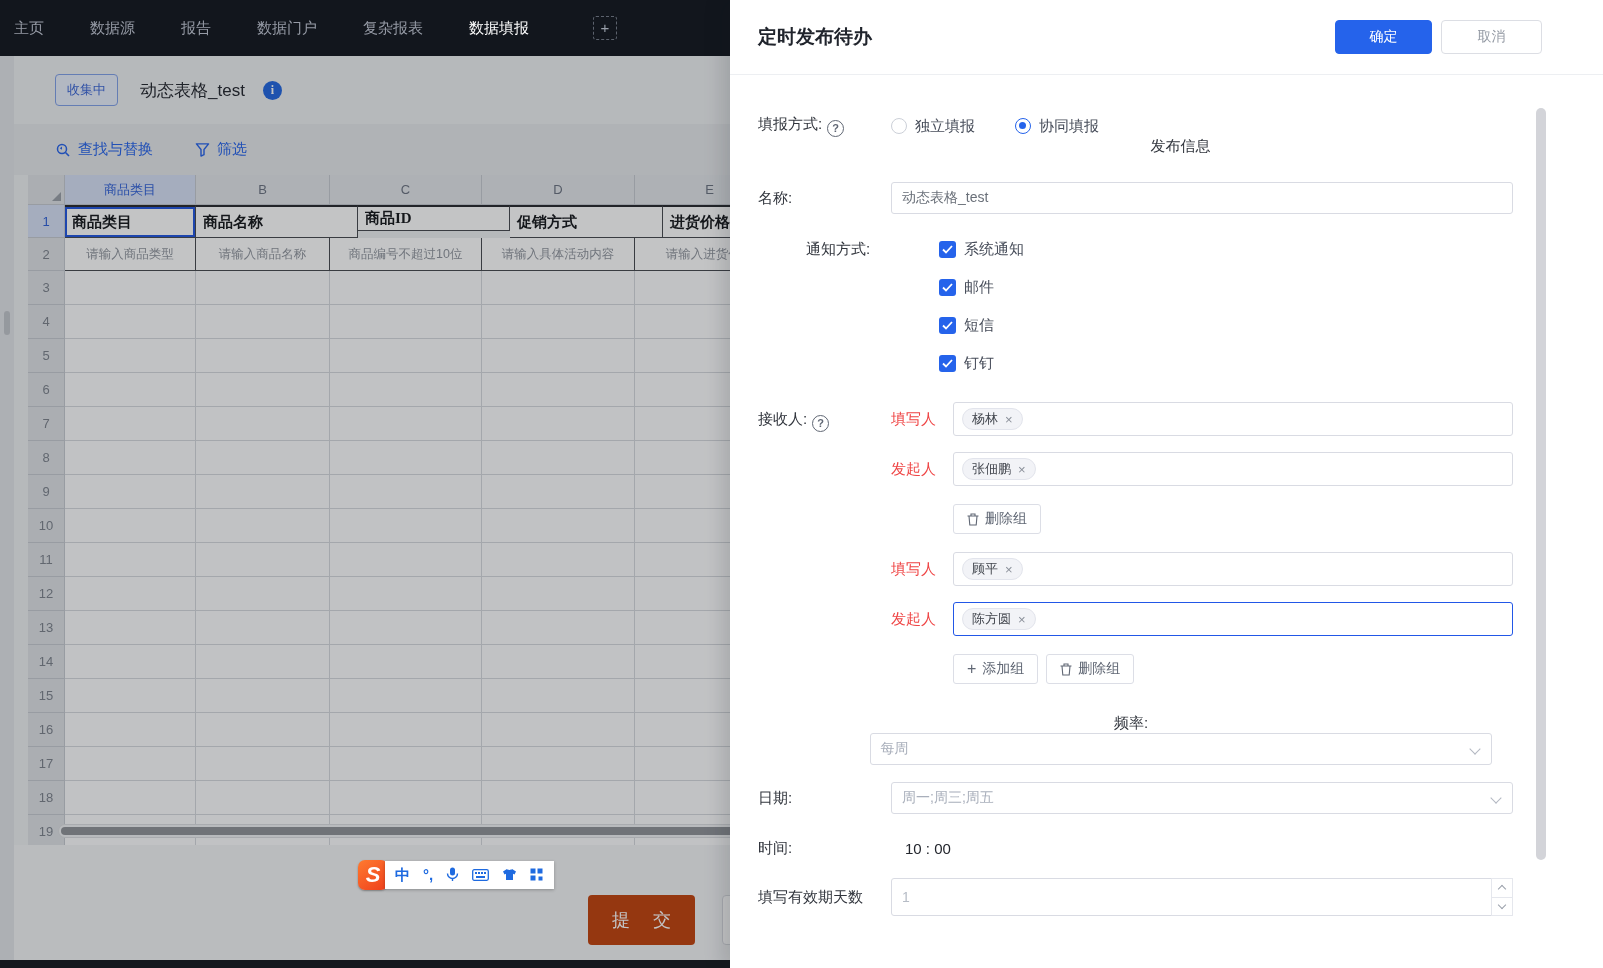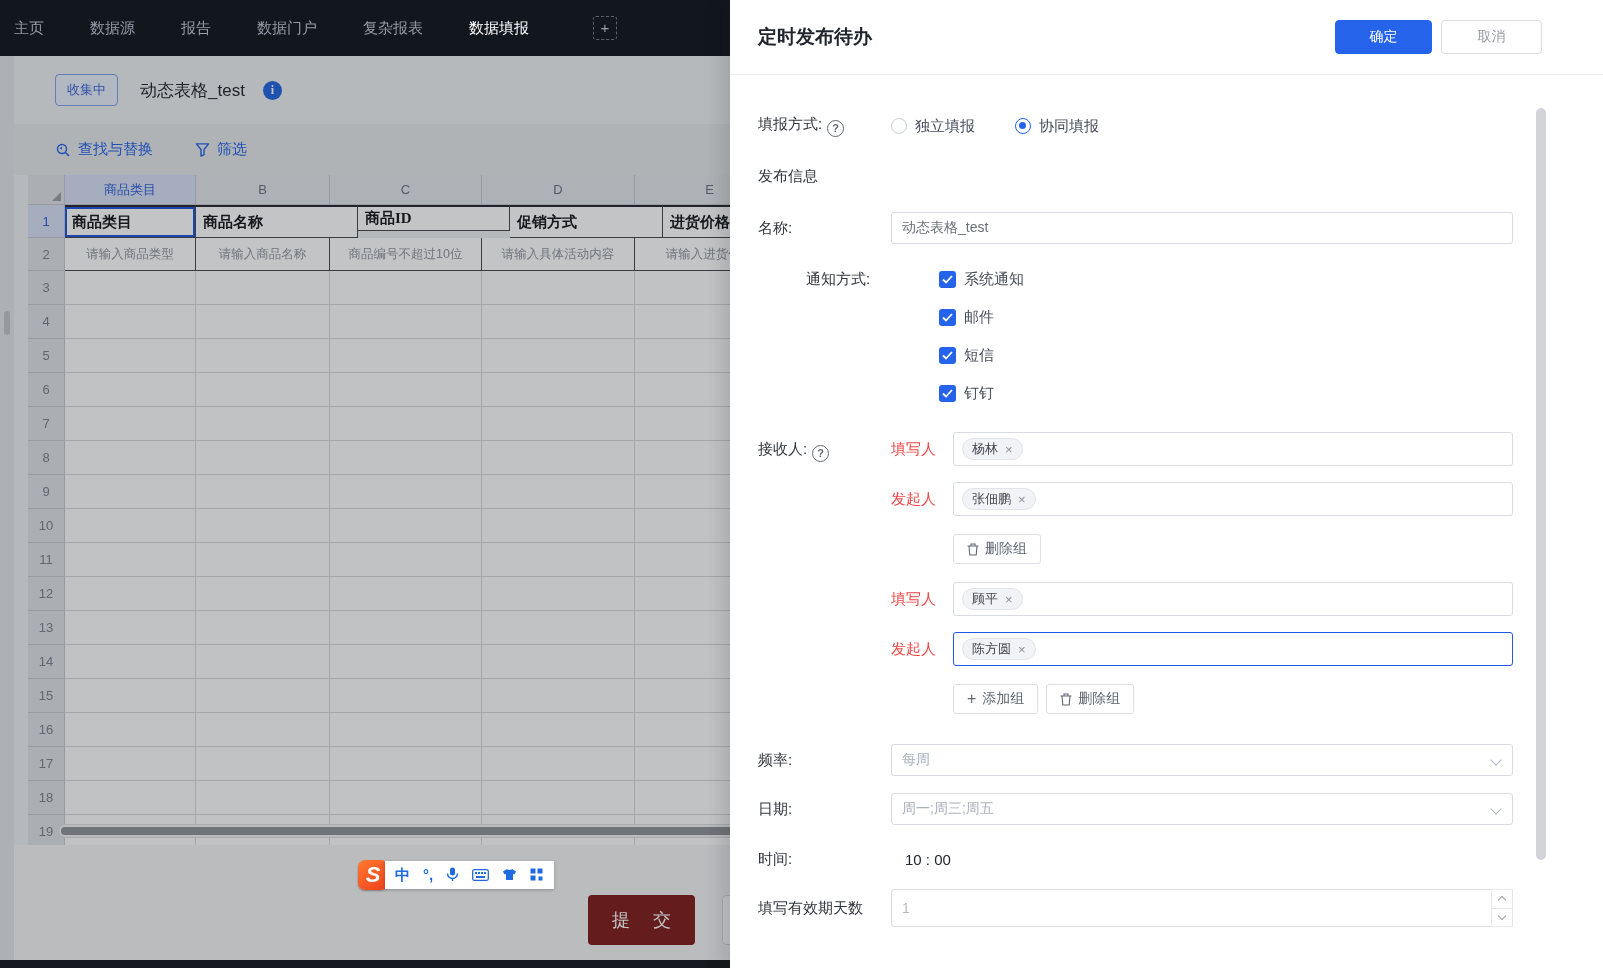--- a/index.html
+++ b/index.html
@@ -37,21 +37,21 @@
   .cell { background:#fdfdfe; border-right:1px solid #d5d8dd; border-bottom:1px solid #d5d8dd; }
   .hrow1 .cell, .hrow2 .cell { background:#ffffff; border-right:1px solid #45484e; border-bottom:1px solid #45484e; }
   .hrow1 .cell { border-top:2px solid #26282d; font-family:"Liberation Serif","DejaVu Serif",serif; font-weight:700; font-size:15px; color:#14161a; display:flex; align-items:center; padding-left:7px; }
   .hrow1 .cell.selected { box-shadow:inset 0 0 0 2px #1f54e0; }
   .hrow2 .cell { font-size:12.5px; color:#8f949d; display:flex; align-items:center; justify-content:center; }
 
   .hscrollbar { position:absolute; left:58px; top:768px; width:700px; height:14px; background:#f1f2f4; border:1px solid #dcdee2; border-radius:7px; }
   .hscroll-thumb { position:absolute; left:2px; top:2px; width:690px; height:8px; border-radius:4px; background:#8f9298; }
 
   .bottom-strip { position:absolute; left:14px; top:789px; width:716px; height:115px; background:#f3f4f6; }
-  .submit-btn { position:absolute; left:574px; top:50px; width:107px; height:50px; background:#7f1d1d; color:#fff; font-size:18px; letter-spacing:9px; text-indent:9px; border:none; border-radius:4px; display:flex; align-items:center; justify-content:center; cursor:pointer; }
+  .submit-btn { position:absolute; left:574px; top:50px; width:107px; height:50px; background:#c2410c; color:#fff; font-size:18px; letter-spacing:9px; text-indent:9px; border:none; border-radius:4px; display:flex; align-items:center; justify-content:center; cursor:pointer; }
   .partial-btn { position:absolute; left:708px; top:50px; width:46px; height:50px; background:#ffffff; border:1px solid #d8dadf; border-radius:4px; }
   .footer-bar { position:absolute; left:0; top:904px; width:730px; height:8px; background:#15181e; }
 
   .dim-overlay { position:absolute; inset:0; background:rgba(22,26,32,0.26); z-index:30; }
 
   
   .ime-bar { position:absolute; left:358px; top:859px; height:31px; display:flex; align-items:center; z-index:40; }
   .ime-logo { width:30px; height:30px; border-radius:7px; background:linear-gradient(145deg,#ff7a2f,#ee3f1c); color:#fff; font-weight:700; font-size:22px; font-style:italic; text-align:center; line-height:29px; box-shadow:0 1px 2px rgba(0,0,0,.35); }
   .ime-tray { height:28px; background:#fff; box-shadow:0 1px 3px rgba(0,0,0,.25); display:flex; align-items:center; gap:13px; padding:0 11px 0 10px; margin-left:-3px; }
   .ime-item { color:#1e6ae0; font-size:15px; font-weight:700; line-height:1; }
@@ -382,21 +382,21 @@
       <span class="radio">
         <span class="dot"></span>
         <span>独立填报</span>
       </span>
       <span class="radio checked">
         <span class="dot"></span>
         <span>协同填报</span>
       </span>
     </div>
 
-    <div class="frow" style="margin-top:30px;">
+    <div class="frow" style="justify-content:center;">
       <span class="section-label">发布信息</span>
     </div>
 
     <div class="frow" style="margin-top:26px; align-items:center;">
       <span class="flabel">名称:</span>
       <div class="txt-input">动态表格_test</div>
     </div>
 
     <div class="frow" style="margin-top:24px;margin-left:48px;">
       <span class="flabel" style="padding-top:2px;">通知方式:</span>
@@ -496,21 +496,21 @@
           <button class="grp-btn">
             <svg width="12" height="13" viewBox="0 0 12 13">
                 <path d="M0.5 3 H11.5 M4 3 V1 H8 V3 M2 3 L2.8 12 H9.2 L10 3" fill="none" stroke="#606774" stroke-width="1.1"></path>
               </svg>
             <span>删除组</span>
           </button>
         </div>
       </div>
     </div>
 
-    <div class="frow" style="margin-top:30px; align-items:center;">
+    <div class="frow" style="margin-top:30px; align-items:center;flex-direction:column;">
       <span class="flabel">频率:</span>
       <div class="select">
         <span>每周</span>
         <span class="chev"></span>
       </div>
     </div>
 
     <div class="frow" style="margin-top:17px; align-items:center;">
       <span class="flabel">日期:</span>
       <div class="select">

